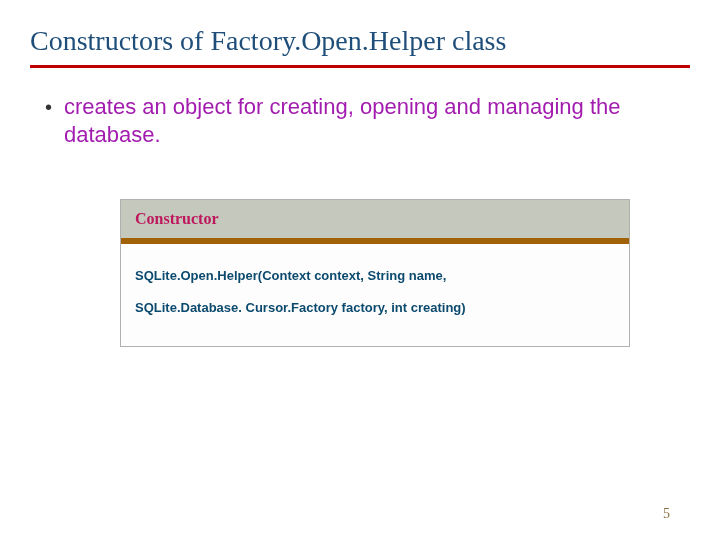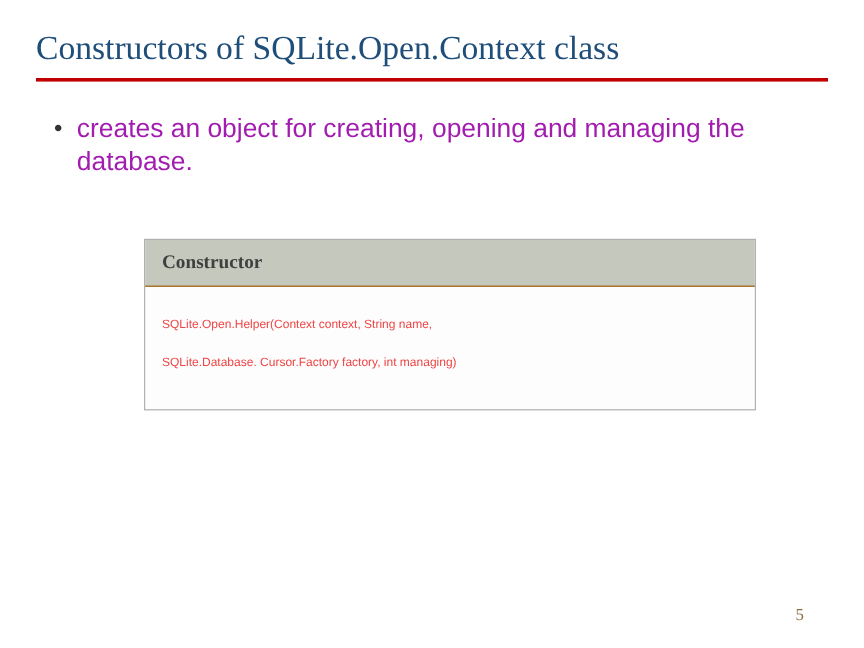--- a/index.html
+++ b/index.html
@@ -51,56 +51,56 @@
       margin-right: 60px;
       border: 1px solid #b0b0b0;
       background: #fdfdfd;
     }
     .code-header {
       background: #c5c8bc;
       padding: 10px 14px;
       font-family: "Times New Roman", Times, serif;
       font-size: 16px;
       font-weight: bold;
-      color: #404040;
-      border-bottom: 1px solid #a16207;
+      color: #be185d;
+      border-bottom: 6px solid #a16207;
     }
     .code-body {
       padding: 16px 14px 22px 14px;
     }
     .code-line {
       font-family: Arial, Helvetica, sans-serif;
-      font-size: 10px;
-      font-weight: normal;
-      color: #ef4444;
+      font-size: 13px;
+      font-weight: bold;
+      color: #0c4a6e;
       line-height: 32px;
     }
     .page-number {
       position: absolute;
       bottom: 18px;
       right: 50px;
       font-family: "Times New Roman", Times, serif;
       font-size: 14px;
       color: #8b6f3f;
     }
   </style>
 </head>
 <body>
 
-<h1 class="slide-title">Constructors of SQLite.Open.Context class</h1>
+<h1 class="slide-title">Constructors of Factory.Open.Helper class</h1>
 <div class="title-underline"></div>
 
 <div class="bullet-section">
   <div class="bullet-item">
     <span class="bullet-dot">•</span>
     <span class="bullet-text">creates an object for creating, opening and managing the database.</span>
   </div>
 </div>
 
 <div class="code-box">
   <div class="code-header">Constructor</div>
   <div class="code-body">
     <div class="code-line">SQLite.Open.Helper(Context context, String name,</div>
-    <div class="code-line">SQLite.Database. Cursor.Factory factory, int managing)</div>
+    <div class="code-line">SQLite.Database. Cursor.Factory factory, int creating)</div>
   </div>
 </div>
 
 <div class="page-number">5</div>
 
 </body></html>

